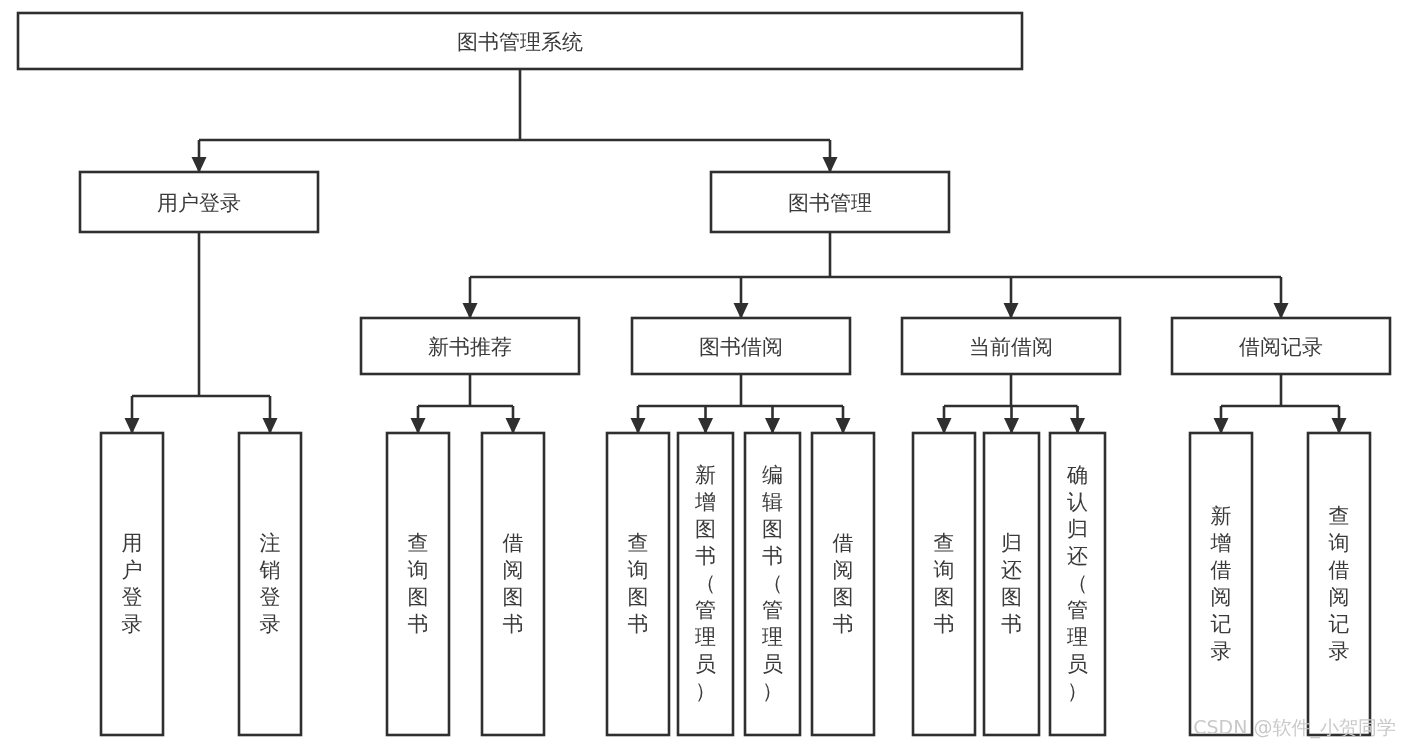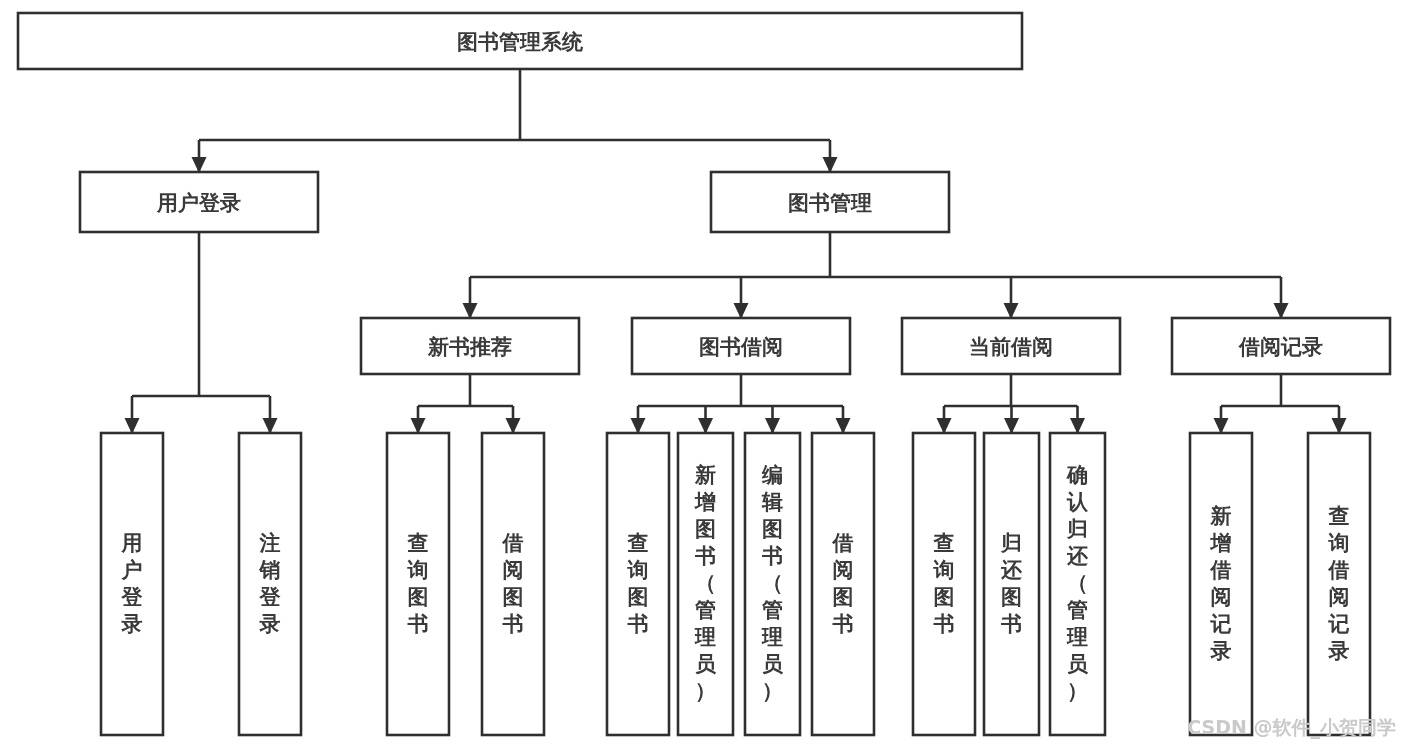--- a/index.html
+++ b/index.html
@@ -12,21 +12,20 @@
     width: 1405px;
     height: 747px;
     overflow: hidden;
     font-family: "DejaVu Sans", "Liberation Sans", sans-serif;
   }
   #diagram-root {
     position: relative;
     width: 1405px;
     height: 747px;
     background: #ffffff;
-    font-weight: bold;
   }
   svg.diagram-canvas {
     position: absolute;
     top: 0;
     left: 0;
     width: 1405px;
     height: 747px;
     display: block;
   }
   .node-box {

